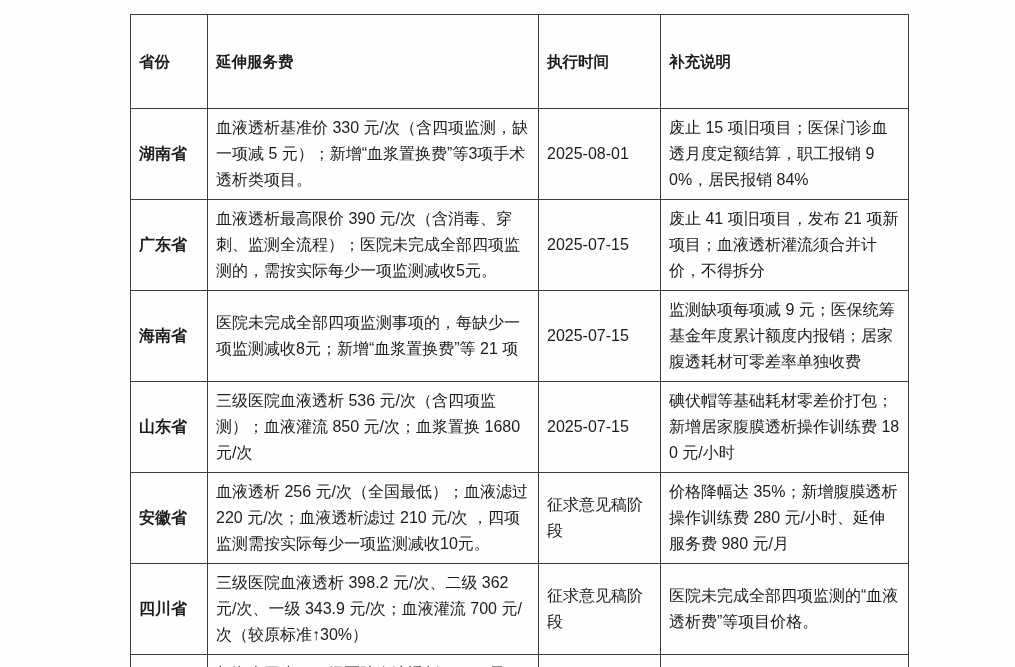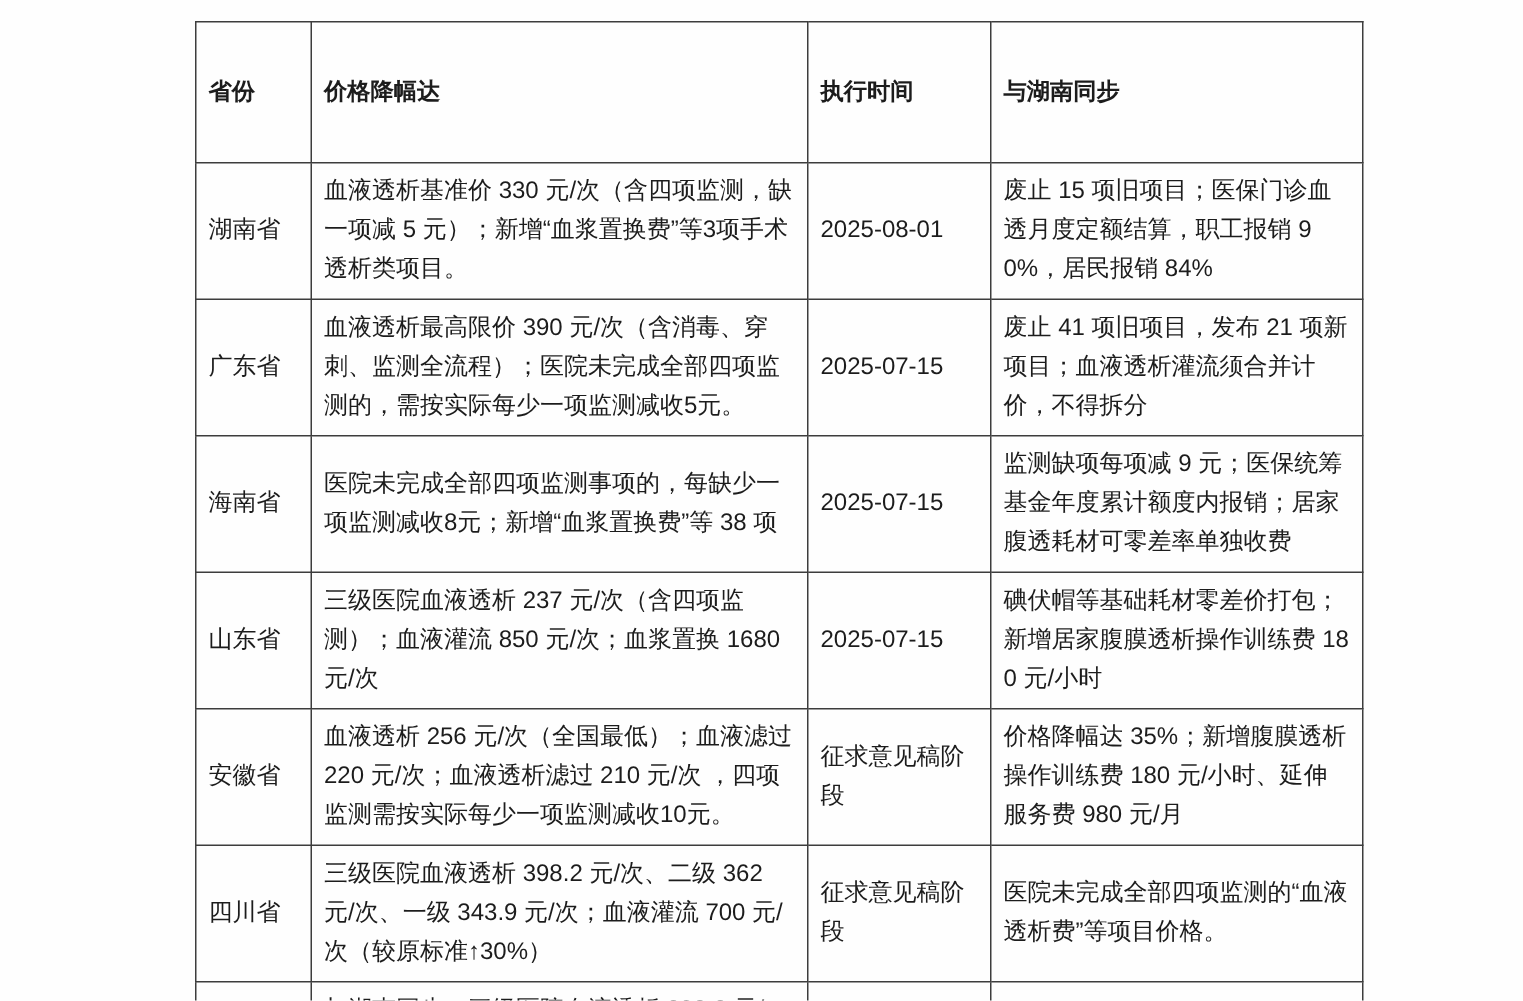--- a/index.html
+++ b/index.html
@@ -40,74 +40,74 @@
   }
   table.price-table th {
     height: 81px;
     font-weight: bold;
     font-size: 15.5px;
   }
   table.price-table td {
     height: 68px;
   }
   td.province {
-    font-weight: normal;
+    font-weight: bold;
     white-space: nowrap;
   }
 </style>
 </head>
 <body>
 
 <div class="page">
   <div class="table-wrap">
     <table class="price-table">
       <colgroup>
         <col style="width:77px">
         <col style="width:331px">
         <col style="width:122px">
         <col style="width:248px">
       </colgroup>
       <thead>
         <tr>
           <th>省份</th>
-          <th>价格降幅达</th>
+          <th>延伸服务费</th>
           <th>执行时间</th>
-          <th>与湖南同步</th>
+          <th>补充说明</th>
         </tr>
       </thead>
       <tbody>
           <tr>
             <td class="province">湖南省</td>
             <td>血液透析基准价 330 元/次（含四项监测，缺一项减 5 元）；新增“血浆置换费”等3项手术透析类项目。</td>
             <td>2025-08-01</td>
             <td>废止 15 项旧项目；医保门诊血透月度定额结算，职工报销 90%，居民报销 84%</td>
           </tr>
           <tr>
             <td class="province">广东省</td>
             <td>血液透析最高限价 390 元/次（含消毒、穿刺、监测全流程）；医院未完成全部四项监测的，需按实际每少一项监测减收5元。</td>
             <td>2025-07-15</td>
             <td>废止 41 项旧项目，发布 21 项新项目；血液透析灌流须合并计价，不得拆分</td>
           </tr>
           <tr>
             <td class="province">海南省</td>
-            <td>医院未完成全部四项监测事项的，每缺少一项监测减收8元；新增“血浆置换费”等 38 项</td>
+            <td>医院未完成全部四项监测事项的，每缺少一项监测减收8元；新增“血浆置换费”等 21 项</td>
             <td>2025-07-15</td>
             <td>监测缺项每项减 9 元；医保统筹基金年度累计额度内报销；居家腹透耗材可零差率单独收费</td>
           </tr>
           <tr>
             <td class="province">山东省</td>
-            <td>三级医院血液透析 237 元/次（含四项监测）；血液灌流 850 元/次；血浆置换 1680 元/次</td>
+            <td>三级医院血液透析 536 元/次（含四项监测）；血液灌流 850 元/次；血浆置换 1680 元/次</td>
             <td>2025-07-15</td>
             <td>碘伏帽等基础耗材零差价打包；新增居家腹膜透析操作训练费 180 元/小时</td>
           </tr>
           <tr>
             <td class="province">安徽省</td>
             <td>血液透析 256 元/次（全国最低）；血液滤过 220 元/次；血液透析滤过 210 元/次 ，四项监测需按实际每少一项监测减收10元。</td>
             <td>征求意见稿阶段</td>
-            <td>价格降幅达 35%；新增腹膜透析操作训练费 180 元/小时、延伸服务费 980 元/月</td>
+            <td>价格降幅达 35%；新增腹膜透析操作训练费 280 元/小时、延伸服务费 980 元/月</td>
           </tr>
           <tr>
             <td class="province">四川省</td>
             <td>三级医院血液透析 398.2 元/次、二级 362 元/次、一级 343.9 元/次；血液灌流 700 元/次（较原标准↑30%）</td>
             <td>征求意见稿阶段</td>
             <td>医院未完成全部四项监测的“血液透析费”等项目价格。</td>
           </tr>
           <tr>
             <td class="province">重庆市</td>
             <td>与湖南同步：三级医院血液透析 398.2 元/次；医院未完成全部四项监测的，需按实际每少一项监测减收8元（减收按比例浮动）。</td>

